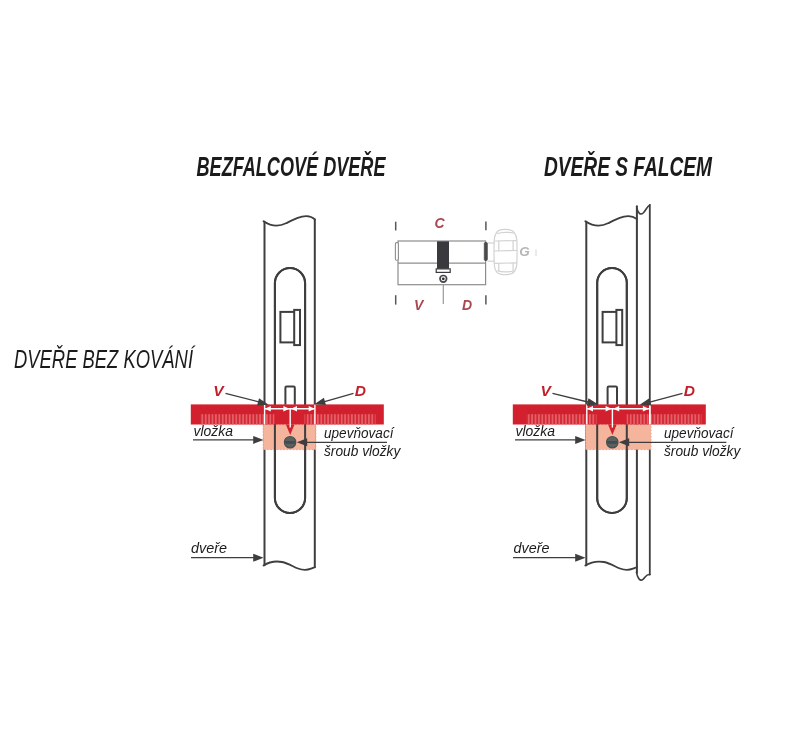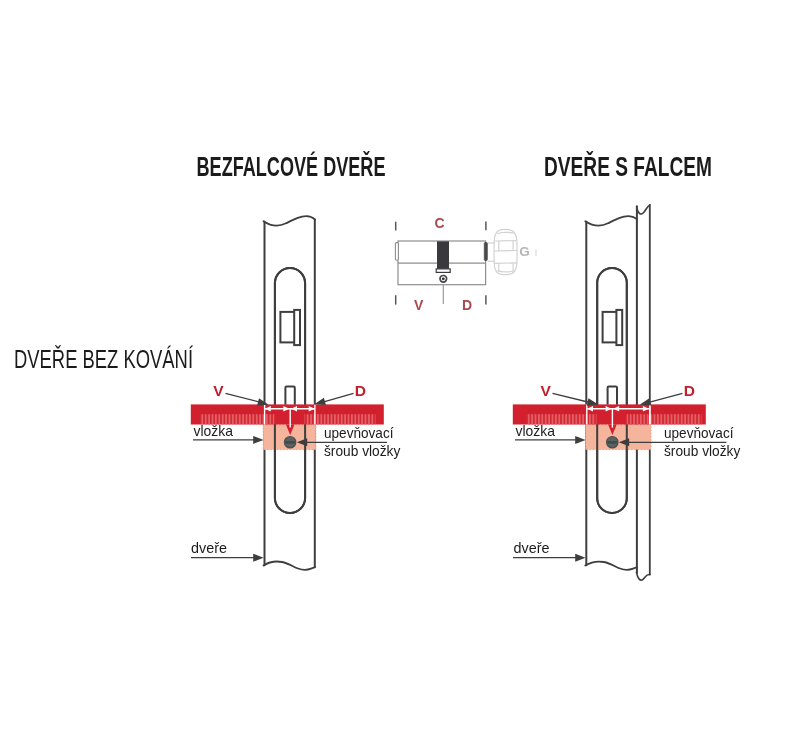--- a/index.html
+++ b/index.html
@@ -1,17 +1,17 @@
 <!DOCTYPE html>
 <html lang="cs"><head>
 <meta charset="utf-8">
 <title>Cylinder measurement</title>
 <style>
   html,body{margin:0;padding:0;background:#ffffff;}
-  #stage{position:relative;width:800px;height:738px;background:#ffffff;overflow:hidden;}
+  #stage{position:relative;width:800px;height:738px;background:#ffffff;overflow:hidden;font-style:italic;}
   svg{display:block;}
   text{font-family:"Liberation Sans", sans-serif;}
 </style>
 </head>
 <body>
 <div id="stage">
 <svg width="800" height="738" viewBox="0 0 800 738">
 <defs>
   <pattern id="tk" x="0" y="0" width="3.4" height="14" patternUnits="userSpaceOnUse">
     <rect x="0.75" y="0" width="1.9" height="14" fill="#e25f66"></rect>

